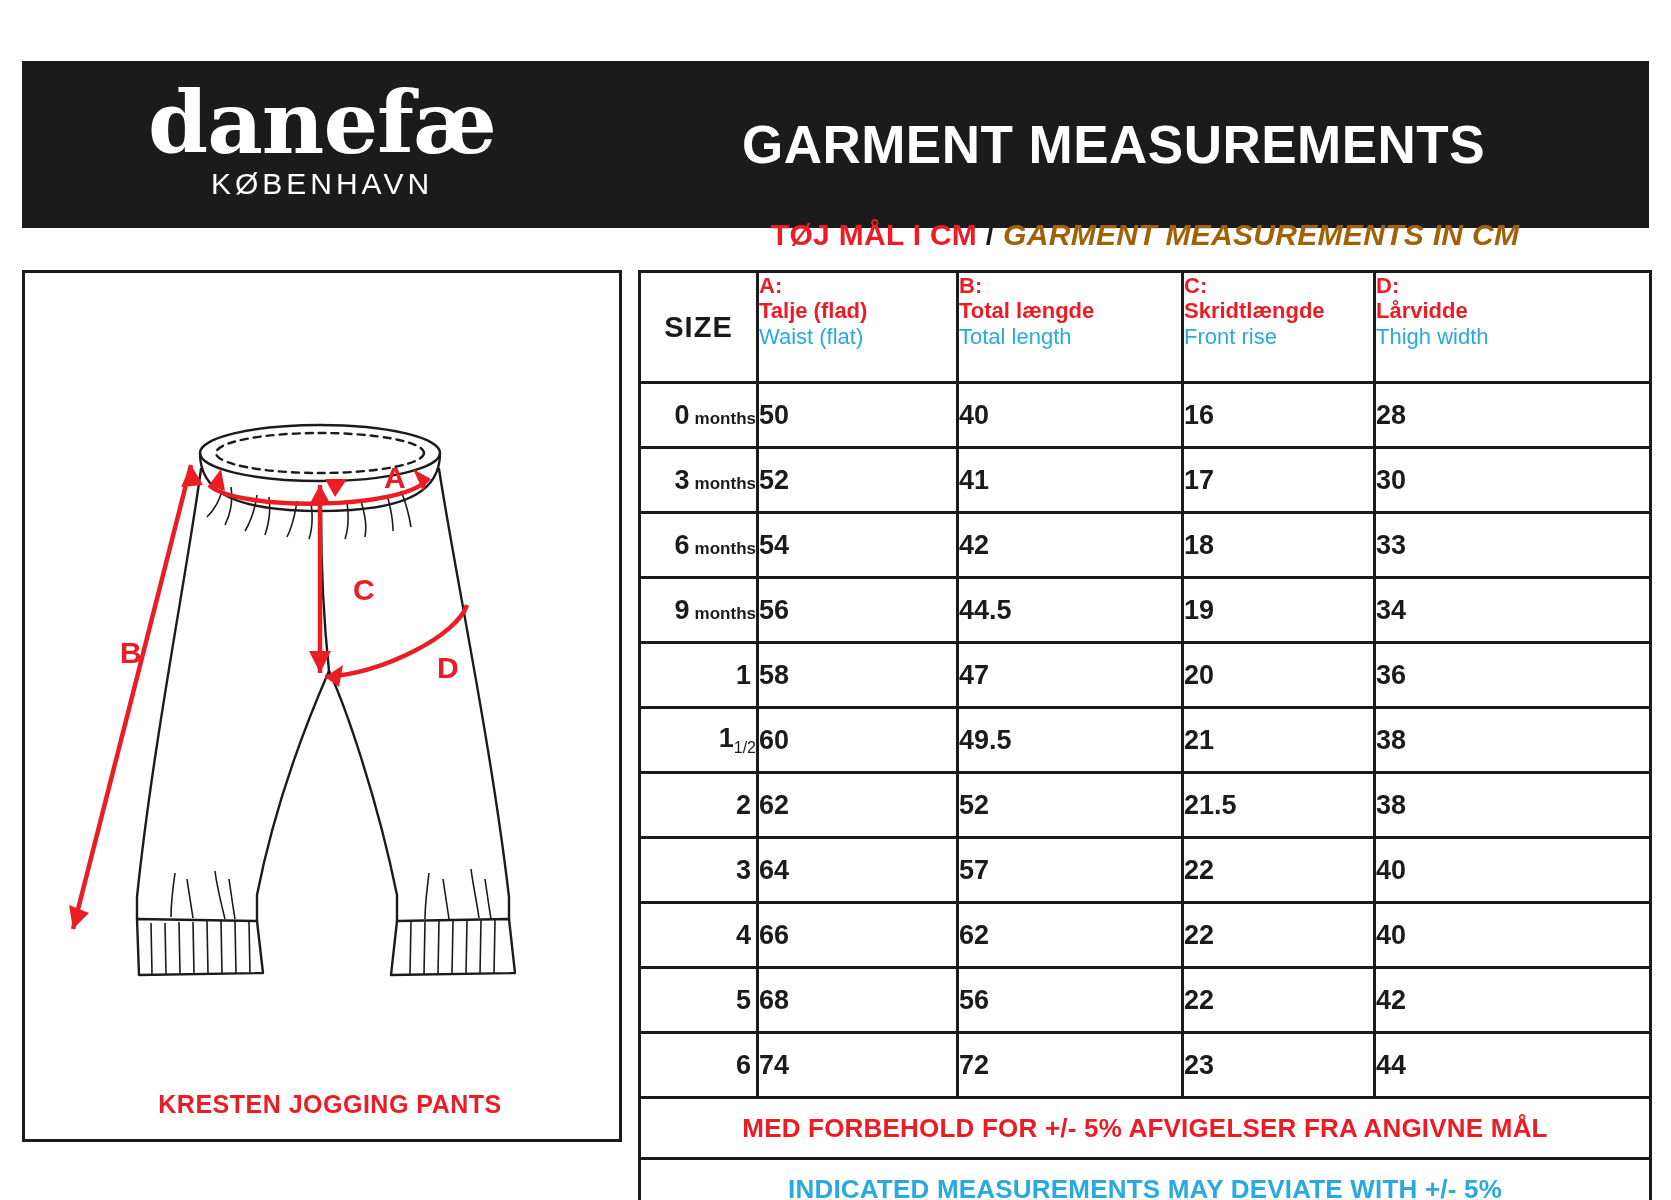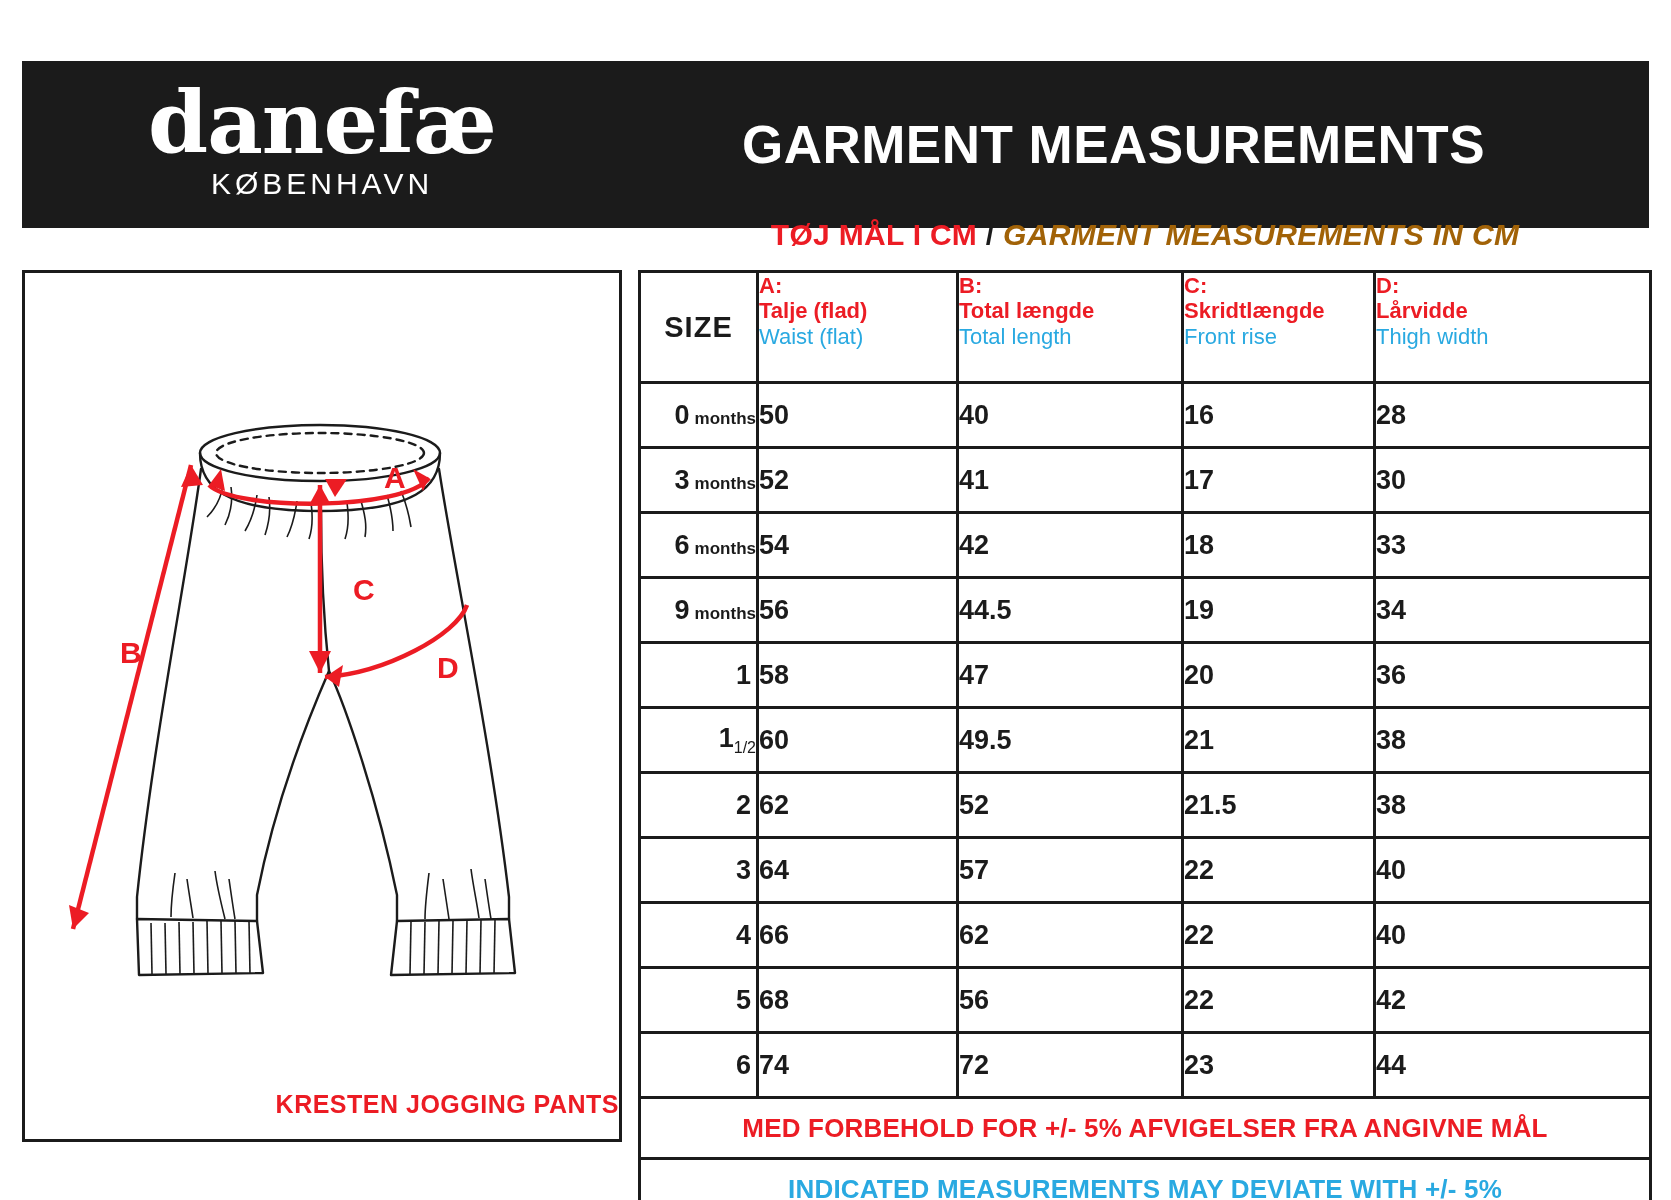--- a/index.html
+++ b/index.html
@@ -89,21 +89,21 @@
     height: 872px;
     border: 3px solid #1b1b1b;
     box-sizing: border-box;
     background: #ffffff;
   }
   .illus-caption {
     position: absolute;
     left: 16px;
     right: 0;
     bottom: 20px;
-    text-align: right;
+    text-align: center;
     color: #ec1c24;
     font-size: 25px;
     font-weight: bold;
     letter-spacing: 0.5px;
   }
   .illus-svg {
     position: absolute;
     left: 0;
     top: 0;
   }

